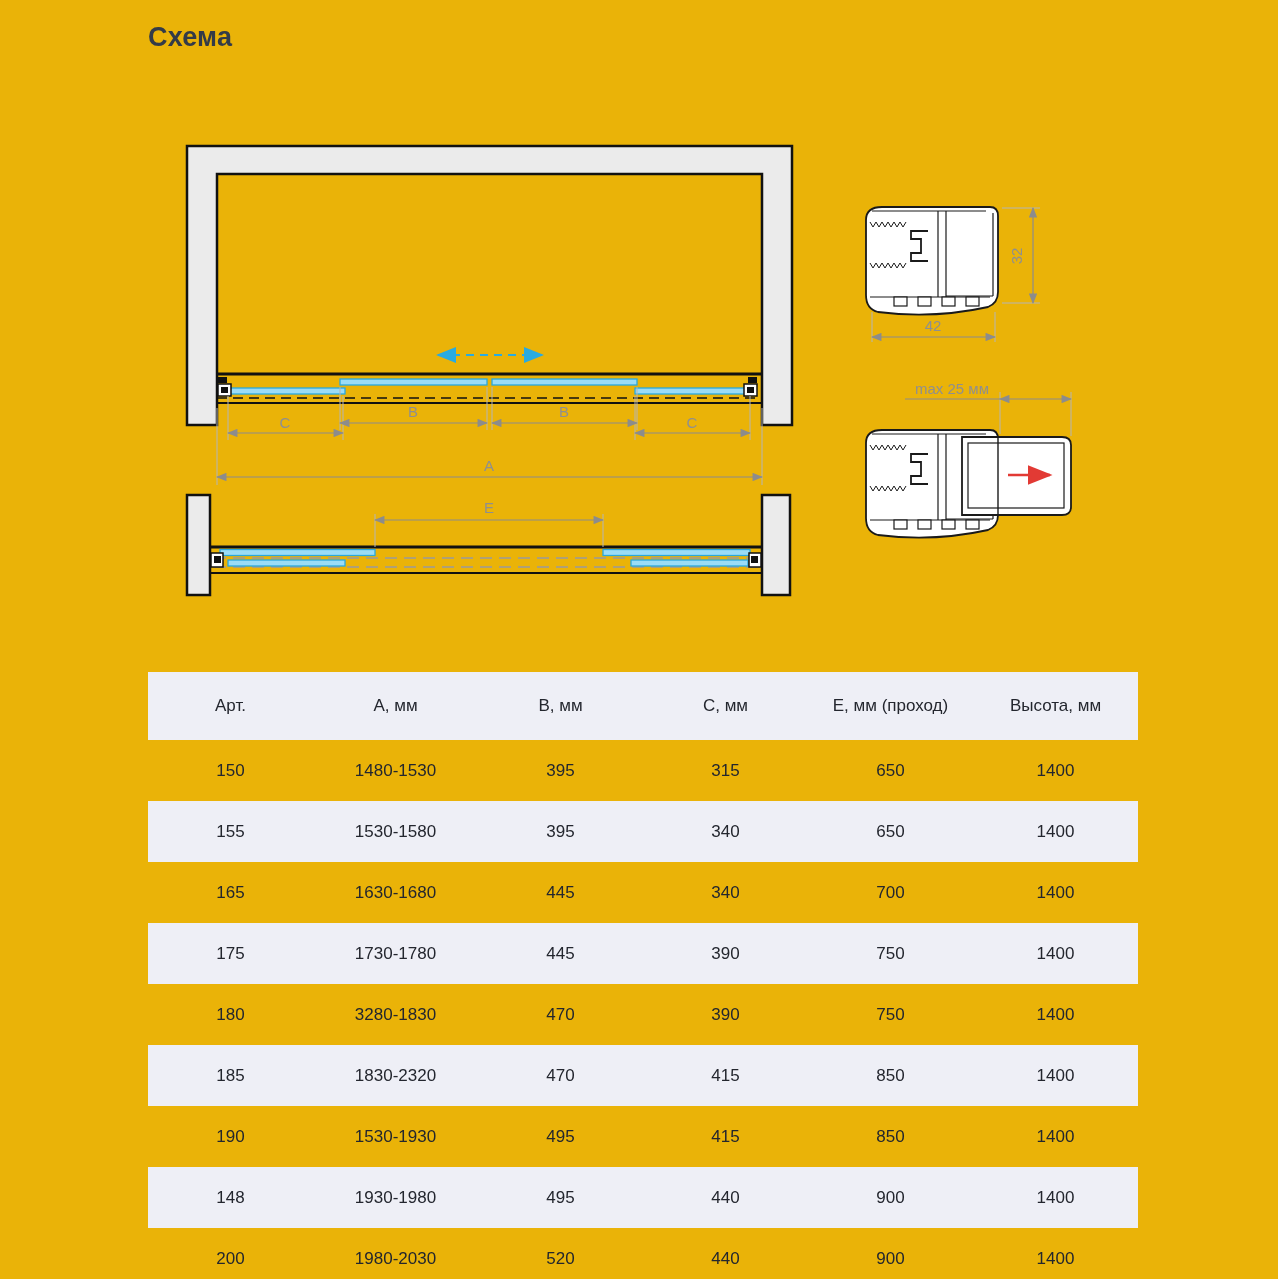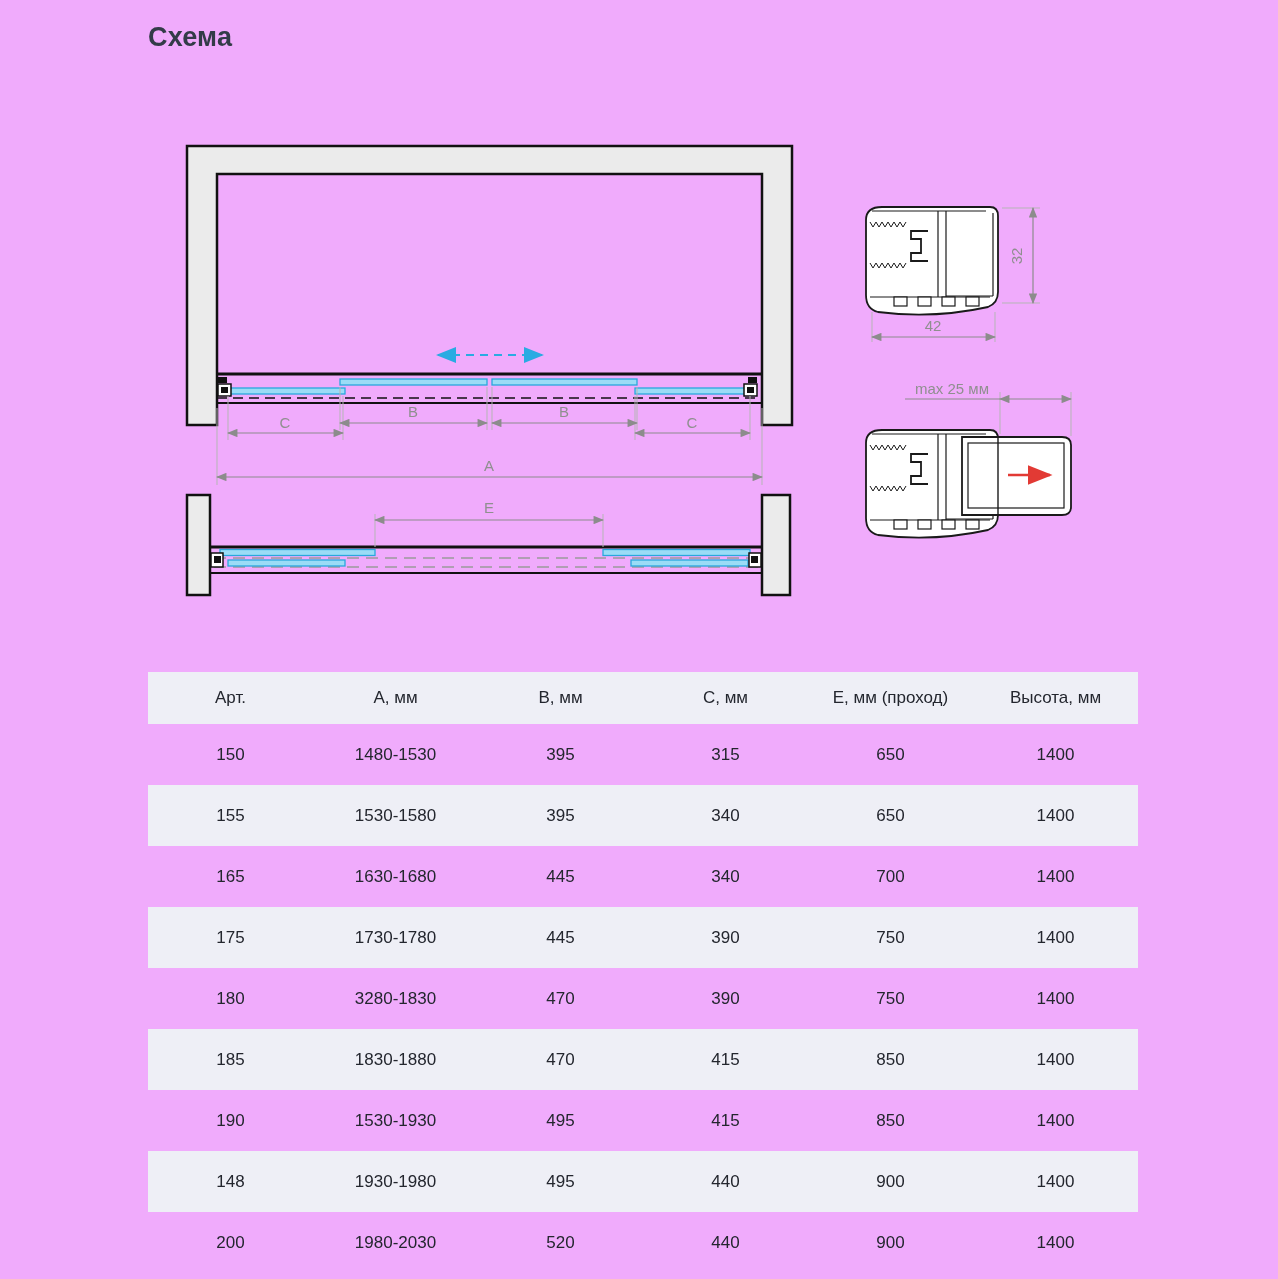--- a/index.html
+++ b/index.html
@@ -1,34 +1,34 @@
 <!DOCTYPE html>
 <html><head>
 <meta charset="utf-8">
 <style>
   html,body { margin:0; padding:0; background:#fff; }
   .page {
-    position:relative; width:1278px; height:1279px; background:#f0abfc;
+    position:relative; width:1278px; height:1279px; background:#eab308;
     font-family:"Liberation Sans", sans-serif; overflow:hidden;
   }
   .title {
     position:absolute; left:148px; top:22px;
     font-size:27px; font-weight:700; color:#333B48; letter-spacing:.2px;
   }
   .diag { position:absolute; }
   svg text {
     font-family:"Liberation Sans", sans-serif;
     fill:#8F8F8F; font-size:15px;
   }
   table.spec {
     position:absolute; left:148px; top:672px; width:990px;
     border-collapse:collapse; table-layout:fixed;
     font-size:17px; color:#23262E;
   }
-  table.spec thead tr { background:#EEEFF6; height:52px;padding-left:24px; }
+  table.spec thead tr { background:#EEEFF6; height:68px;padding-left:24px; }
   table.spec th { font-weight:400; text-align:center; padding:0; }
   table.spec tbody tr { height:61px; }
   table.spec tbody tr:nth-child(even) { background:#EEEFF6; }
   table.spec td { text-align:center; padding:0; }
 </style>
 </head>
 <body>
 
 <div class="page">
 
@@ -217,21 +217,21 @@
         <tr>
           <td>180</td>
           <td>3280-1830</td>
           <td>470</td>
           <td>390</td>
           <td>750</td>
           <td>1400</td>
         </tr>
         <tr>
           <td>185</td>
-          <td>1830-1880</td>
+          <td>1830-2320</td>
           <td>470</td>
           <td>415</td>
           <td>850</td>
           <td>1400</td>
         </tr>
         <tr>
           <td>190</td>
           <td>1530-1930</td>
           <td>495</td>
           <td>415</td>

